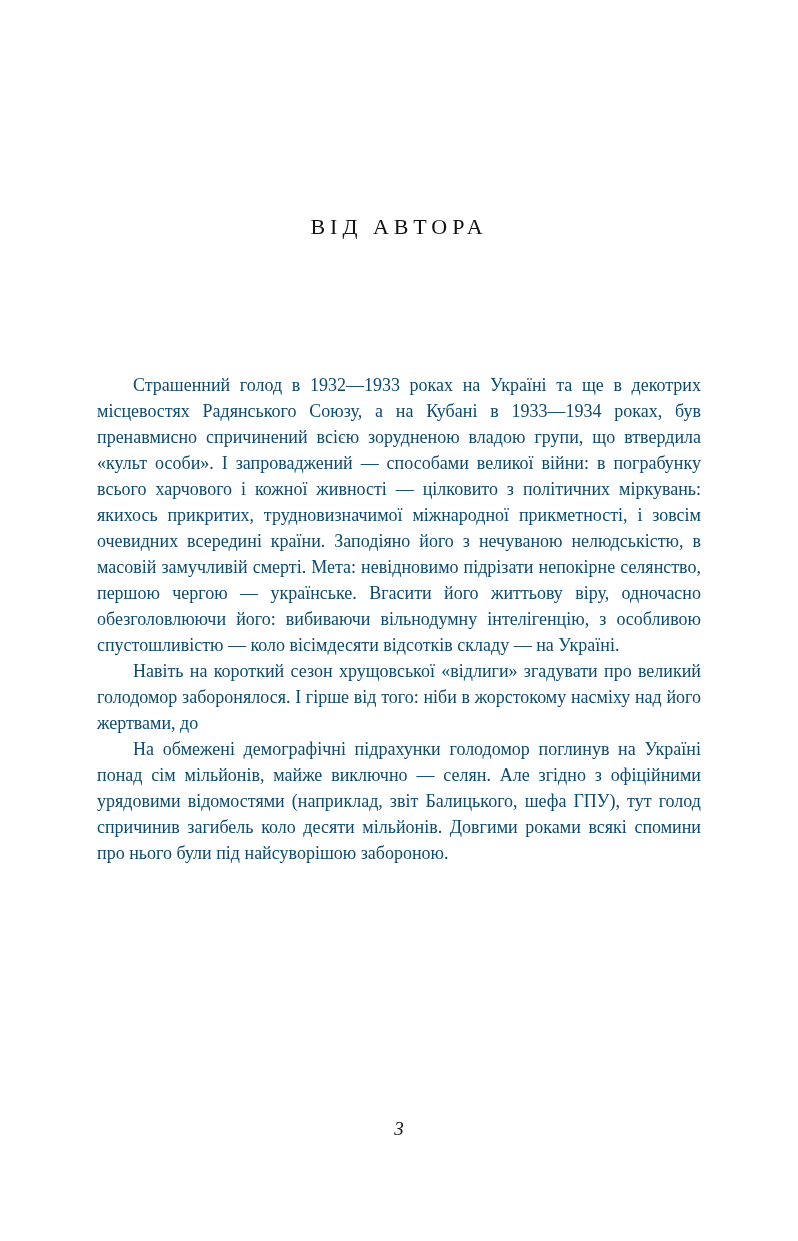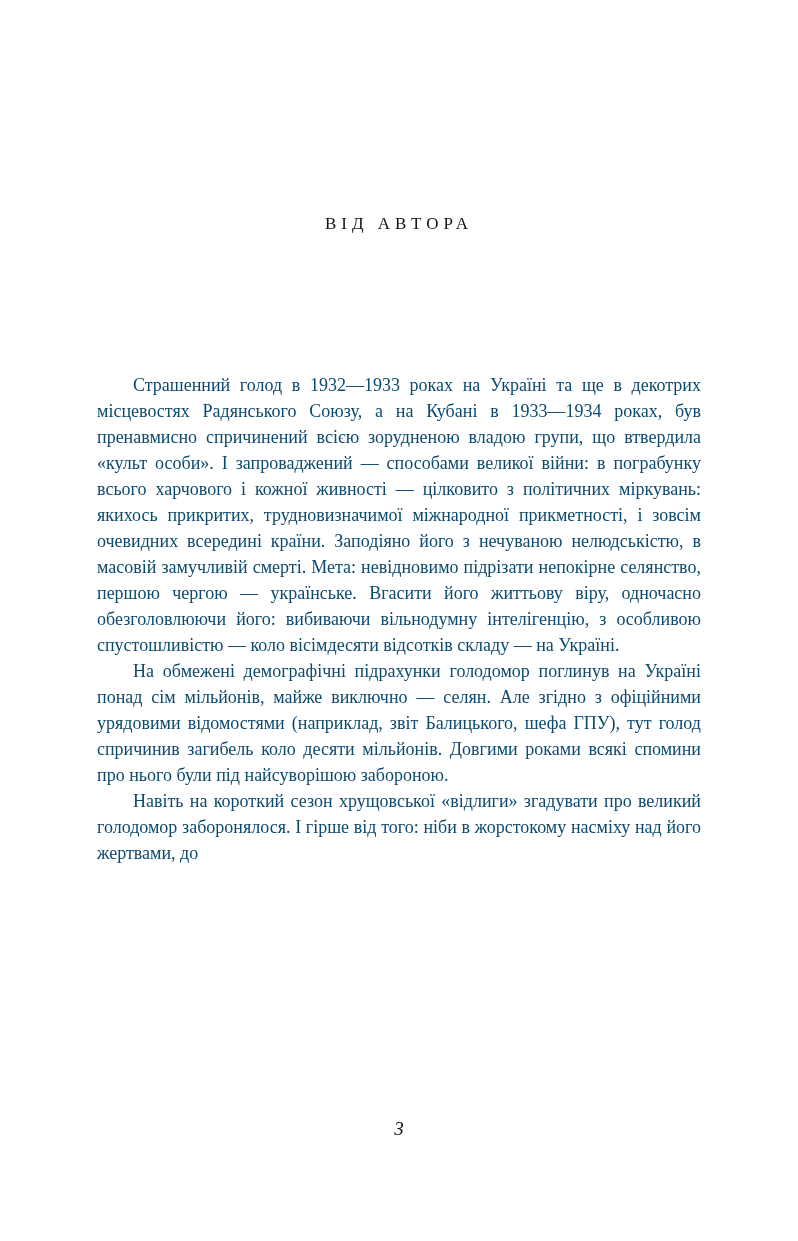--- a/index.html
+++ b/index.html
@@ -18,21 +18,21 @@
     font-family: "Liberation Serif", "DejaVu Serif", serif;
     color: #111111;
     overflow: hidden;
   }
   .heading {
     position: absolute;
     top: 214px;
     left: 0;
     width: 798px;
     text-align: center;
-    font-size: 17px;
+    font-size: 22px;
     letter-spacing: 5px;
     font-weight: normal;
     color: #121212;
     text-transform: uppercase;
   }
   .body-block {
     position: absolute;
     top: 372px;
     left: 97px;
     width: 604px;
@@ -59,19 +59,19 @@
 </style>
 </head>
 <body>
 
 <div class="page">
 
   <div class="heading">ВІД АВТОРА</div>
 
   <div class="body-block">
     <p>Страшенний голод в 1932—1933 роках на Україні та ще в декотрих місцевостях Радянського Союзу, а на Кубані в 1933—1934 роках, був пренавмисно спричинений всією зорудненою владою групи, що втвердила «культ особи». І запроваджений — способами великої війни: в пограбунку всього харчового і кожної живності — цілковито з політичних міркувань: якихось прикритих, трудновизначимої міжнародної прикметності, і зовсім очевидних всередині країни. Заподіяно його з нечуваною нелюдськістю, в масовій замучливій смерті. Мета: невідновимо підрізати непокірне селянство, першою чергою — українське. Вгасити його життьову віру, одночасно обезголовлюючи його: вибиваючи вільнодумну інтелігенцію, з особливою спустошливістю — коло вісімдесяти відсотків складу — на Україні.</p>
+    <p>Навіть на короткий сезон хрущовської «відлиги» згадувати про великий голодомор заборонялося. І гірше від того: ніби в жорстокому насміху над його жертвами, до</p>
     <p>На обмежені демографічні підрахунки голодомор поглинув на Україні понад сім мільйонів, майже виключно — селян. Але згідно з офіційними урядовими відомостями (наприклад, звіт Балицького, шефа ГПУ), тут голод спричинив загибель коло десяти мільйонів. Довгими роками всякі спомини про нього були під найсуворішою забороною.</p>
-    <p>Навіть на короткий сезон хрущовської «відлиги» згадувати про великий голодомор заборонялося. І гірше від того: ніби в жорстокому насміху над його жертвами, до</p>
   </div>
 
   <div class="folio">3</div>
 
 </div>
 
 </body></html>

